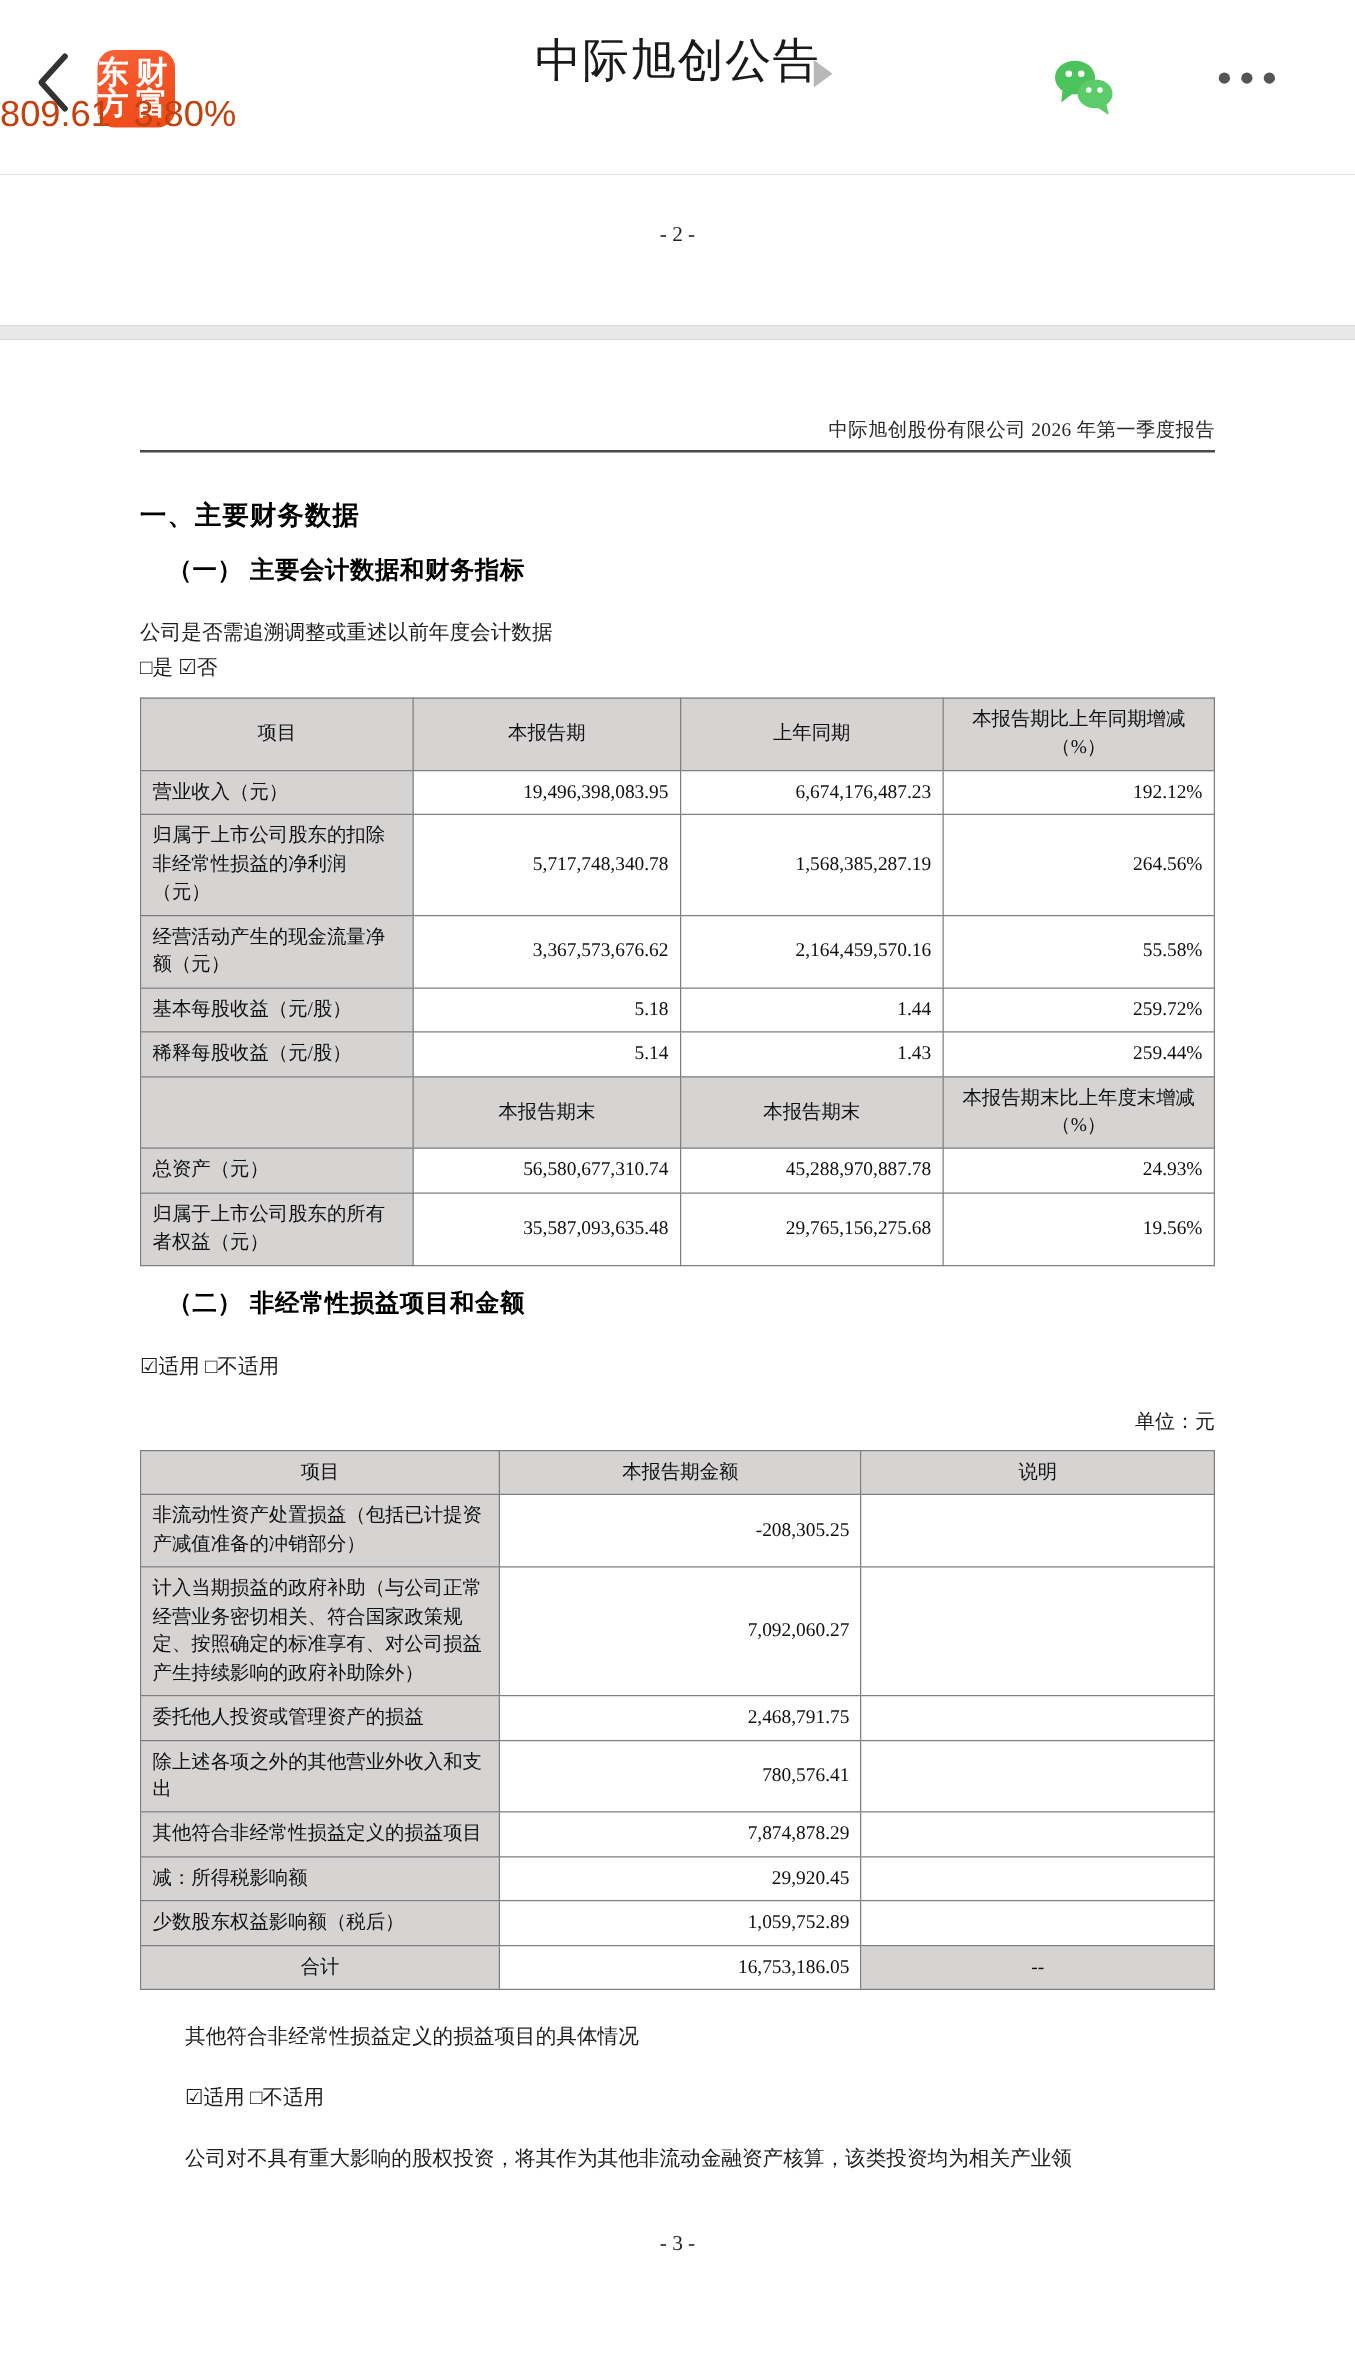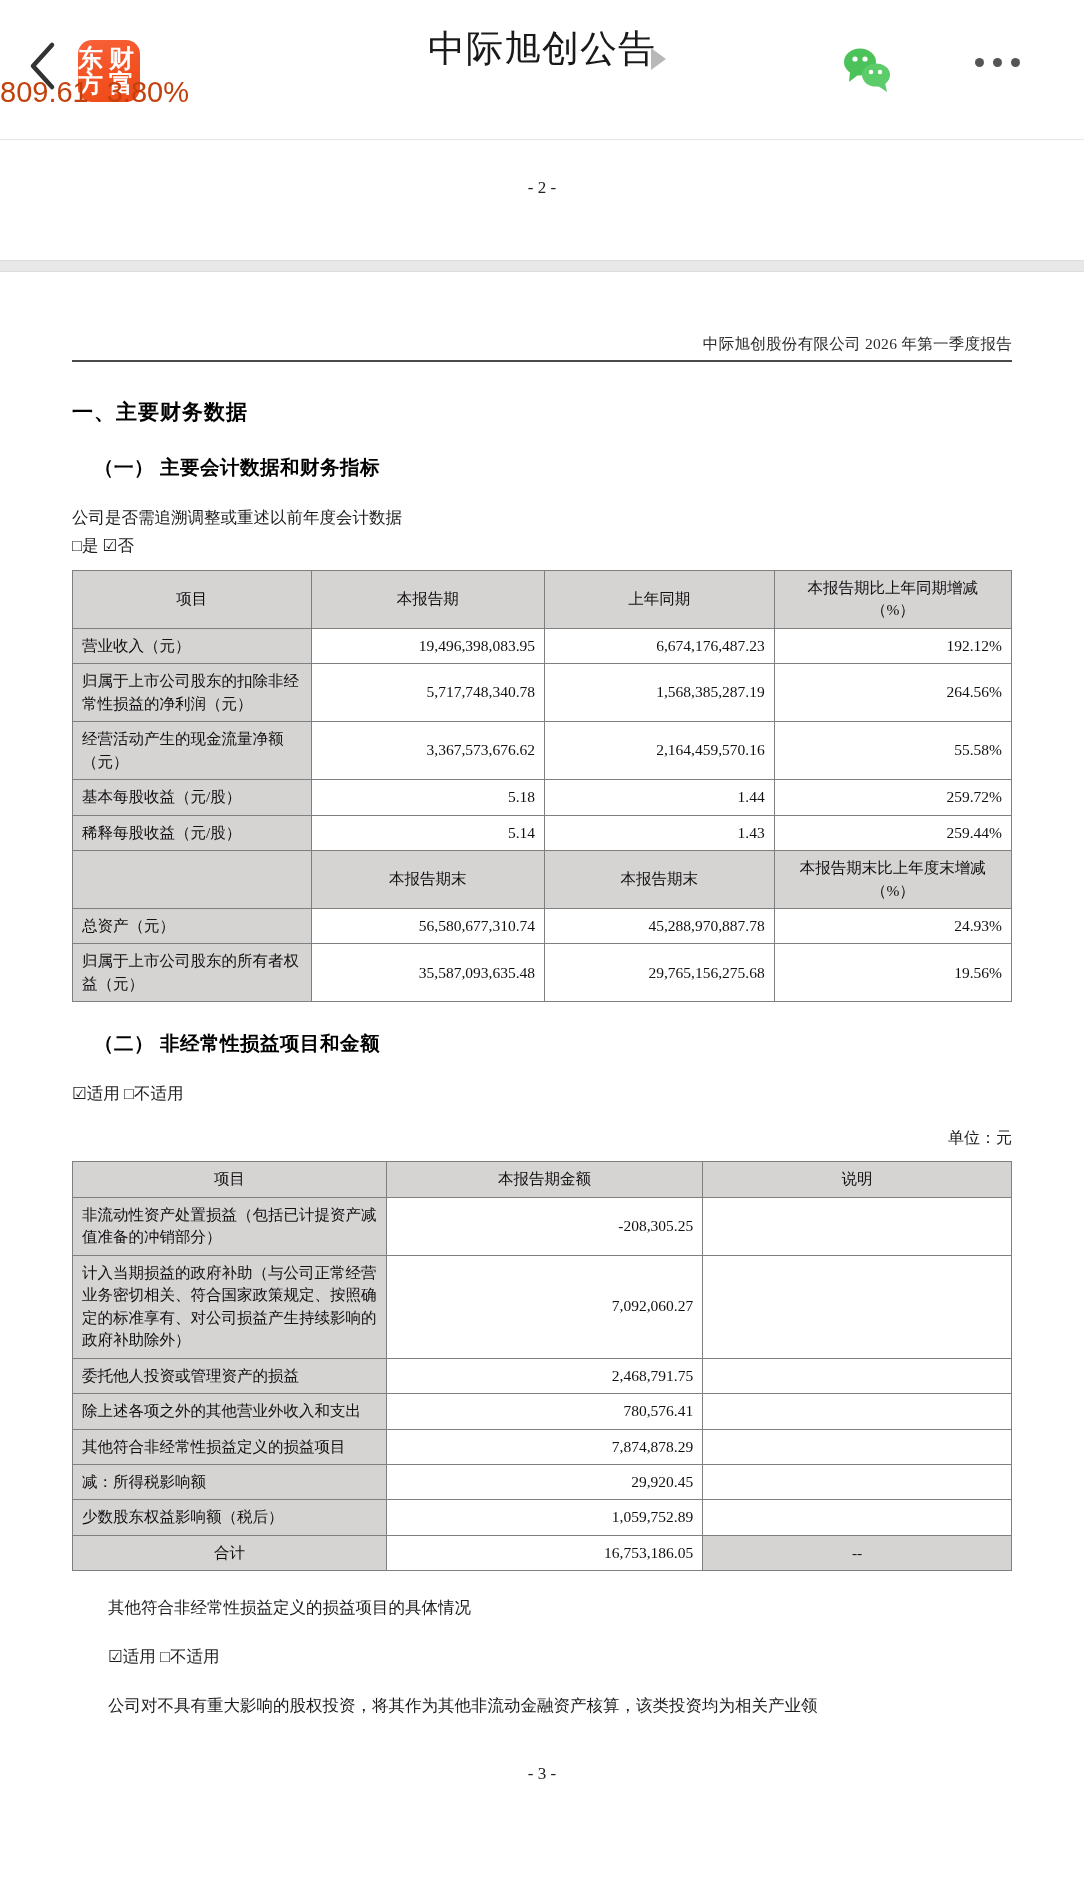--- a/index.html
+++ b/index.html
@@ -96,21 +96,21 @@
     padding-top: 38px;
   }
   .page-gap {
     height: 12px;
     background: #e8e8e8;
     margin-top: 62px;
     border-top: 1px solid #dcdcdc;
     border-bottom: 1px solid #dcdcdc;
   }
   .page-body {
-    padding: 0 72px;
+    padding: 0 112px;
   }
 
   .doc-header {
     margin-top: 62px;
     text-align: right;
     font-size: 15.5px;
     color: #2a2a2a;
     padding-bottom: 5px;
     border-bottom: 2px solid #4a4a4a;
     letter-spacing: 0.3px;
@@ -122,21 +122,21 @@
     font-weight: bold;
     color: #000;
     margin: 36px 0 0 0;
     letter-spacing: 1px;
   }
   h2.sec-h2 {
     font-family: "Liberation Sans", sans-serif;
     font-size: 19.5px;
     font-weight: bold;
     color: #000;
-    margin: 28px 0 0 22px;
+    margin: 16px 0 0 22px;
     letter-spacing: 0.5px;
   }
   p.para {
     font-size: 16.5px;
     color: #1c1c1c;
     margin: 25px 0 0 0;
     line-height: 1.45;
   }
   p.para.tight { margin-top: 4px; }
   p.para.indent { margin-left: 36px; }

